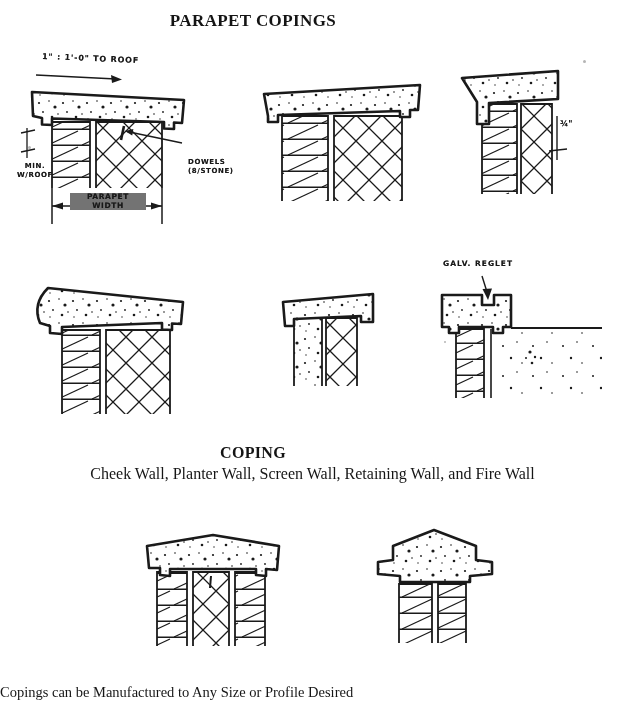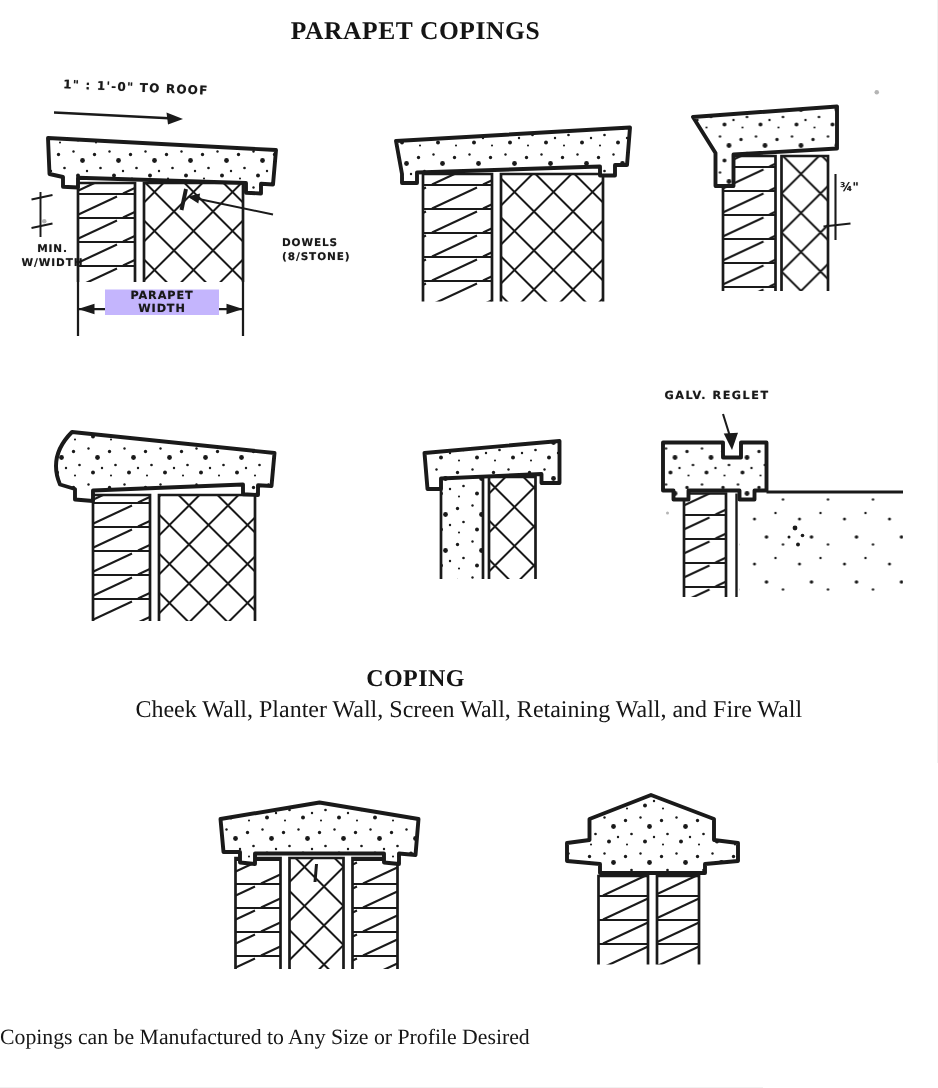--- a/index.html
+++ b/index.html
@@ -4,37 +4,37 @@
 <style>
   html,body{margin:0;padding:0;background:#e8e8e8;}
   #page{
     position:relative;width:625px;height:725px;background:#ffffff;
     font-family:"Liberation Serif", serif;color:#1a1a1a;overflow:hidden;
     margin:0 auto;
   }
   .abs{position:absolute;font-family:Liberation Serif, serif;}
   .heading{
     width:506px;text-align:center;font-weight:bold;
-    font-family:"Liberation Serif", serif;color:#141414;padding-left:24px;
+    font-family:"Liberation Serif", serif;color:#141414;
   }
   #doc-title{top:11px;font-size:17px;letter-spacing:.4px;}
   #coping-heading{top:444px;font-size:16px;letter-spacing:.3px;}
   #coping-subtitle{top:465px;width:625px;text-align:center;font-size:16px;font-weight:normal;color:#161616;}
   #footer-note{top:684px;width:625px;text-align:left;font-size:14.5px;color:#161616;}
   .fig{position:absolute;}
   .fig svg{display:block;}
   .ann{
     position:absolute;font-family:"DejaVu Sans", sans-serif;font-weight:bold;
     color:#181818;font-size:7px;line-height:8.5px;letter-spacing:.6px;
     white-space:pre;text-shadow:0 0 .5px rgba(20,20,20,.55);
   }
   #slope-label{left:30px;top:5px;font-size:8px;transform:rotate(2.5deg);letter-spacing:.8px;}
   #dowels-label{left:176px;top:83px;margin-top:25px;}
   #drip-label{left:0px;top:112px;width:46px;text-align:center;}
-  #parapet-label{left:58px;top:143px;width:76px;text-align:center;background:#c4b5fd;font-size:7.5px;}
+  #parapet-label{left:58px;top:143px;width:76px;text-align:center;background:#737373;font-size:7.5px;}
   #offset-label{left:117px;top:57px;font-size:8px;letter-spacing:0;}
   #reglet-label{left:36px;top:12px;font-size:7.5px;letter-spacing:1px;}
   .speck{position:absolute;border-radius:50%;background:#b5b5b5;}
 </style>
 </head>
 <body>
 
 <div id="page">
 
   <svg width="0" height="0" style="position:absolute" aria-hidden="true">
@@ -91,21 +91,21 @@
 
         <line x1="40" y1="138" x2="40" y2="174" stroke-width="1.5"></line>
         <line x1="150" y1="138" x2="150" y2="174" stroke-width="1.5"></line>
         <line x1="40" y1="156" x2="150" y2="156" stroke-width="1.5"></line>
         <polygon points="40,156 51,152.5 51,159.5" fill="#1a1a1a" stroke="none"></polygon>
         <polygon points="150,156 139,152.5 139,159.5" fill="#1a1a1a" stroke="none"></polygon>
       </g>
     </svg>
     <div id="slope-label" class="ann">1" : 1'-0" TO ROOF</div>
     <div id="dowels-label" class="ann"><span>DOWELS</span><br><span>(8/STONE)</span></div>
-    <div id="drip-label" class="ann"><span>MIN.</span><br><span>W/WIDTH</span></div>
+    <div id="drip-label" class="ann"><span>MIN.</span><br><span>W/ROOF</span></div>
     <div id="parapet-label" class="ann"><span>PARAPET</span><br><span>WIDTH</span></div>
   </div>
 
   <div class="fig" style="left:252px;top:76px;width:185px;height:135px">
     <svg width="185" height="135" viewBox="0 0 185 135">
       <g stroke="#1a1a1a" fill="none">
         <path d="M30,125 L30,40 L76,40 L76,125" fill="url(#brick)" stroke-width="1.8"></path>
         <path d="M82,125 L82,40 L150,40 L150,125" fill="url(#cmu)" stroke-width="1.8"></path>
         <path d="M12,18 L168,9 L166,34 L158,34 L158,41 L148,41 L148,35 L26,39 L26,46 L16,46 L16,40 Z" fill="url(#stone)" stroke-width="2.6" stroke-linejoin="round"></path>
       </g>

